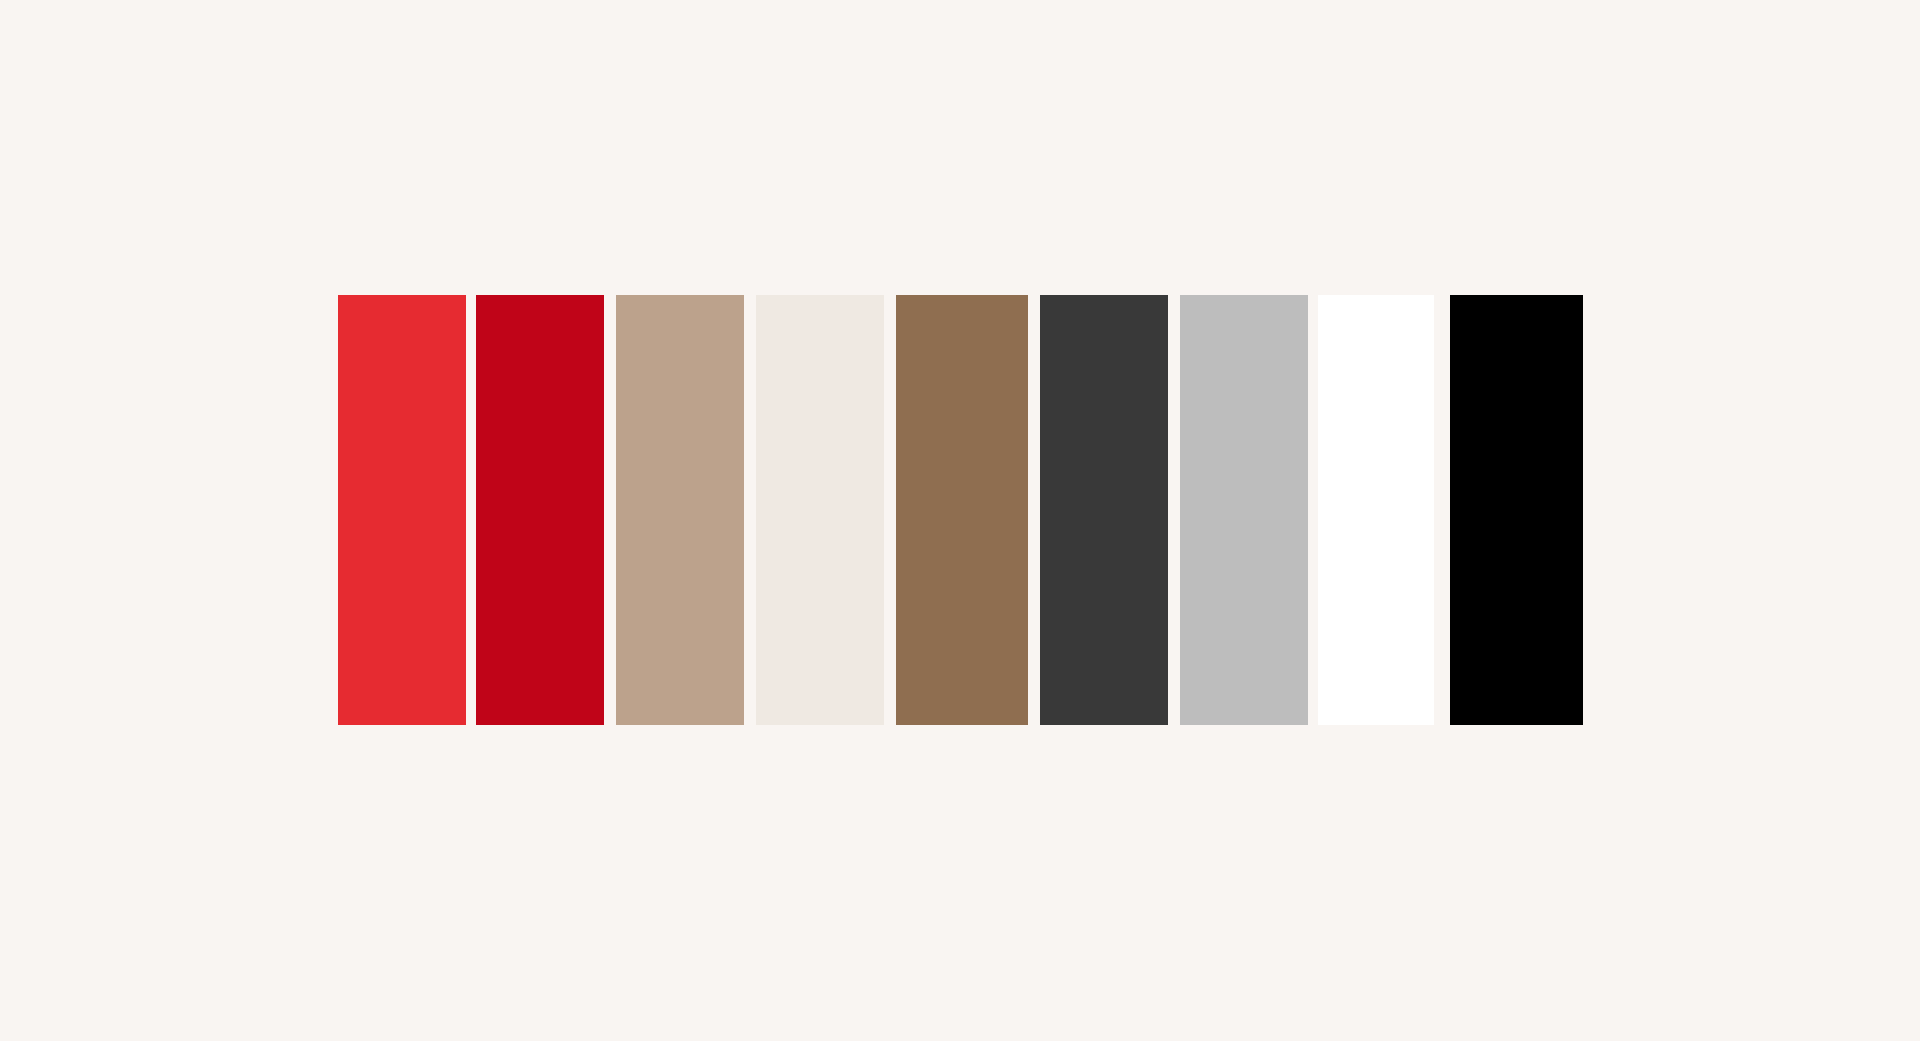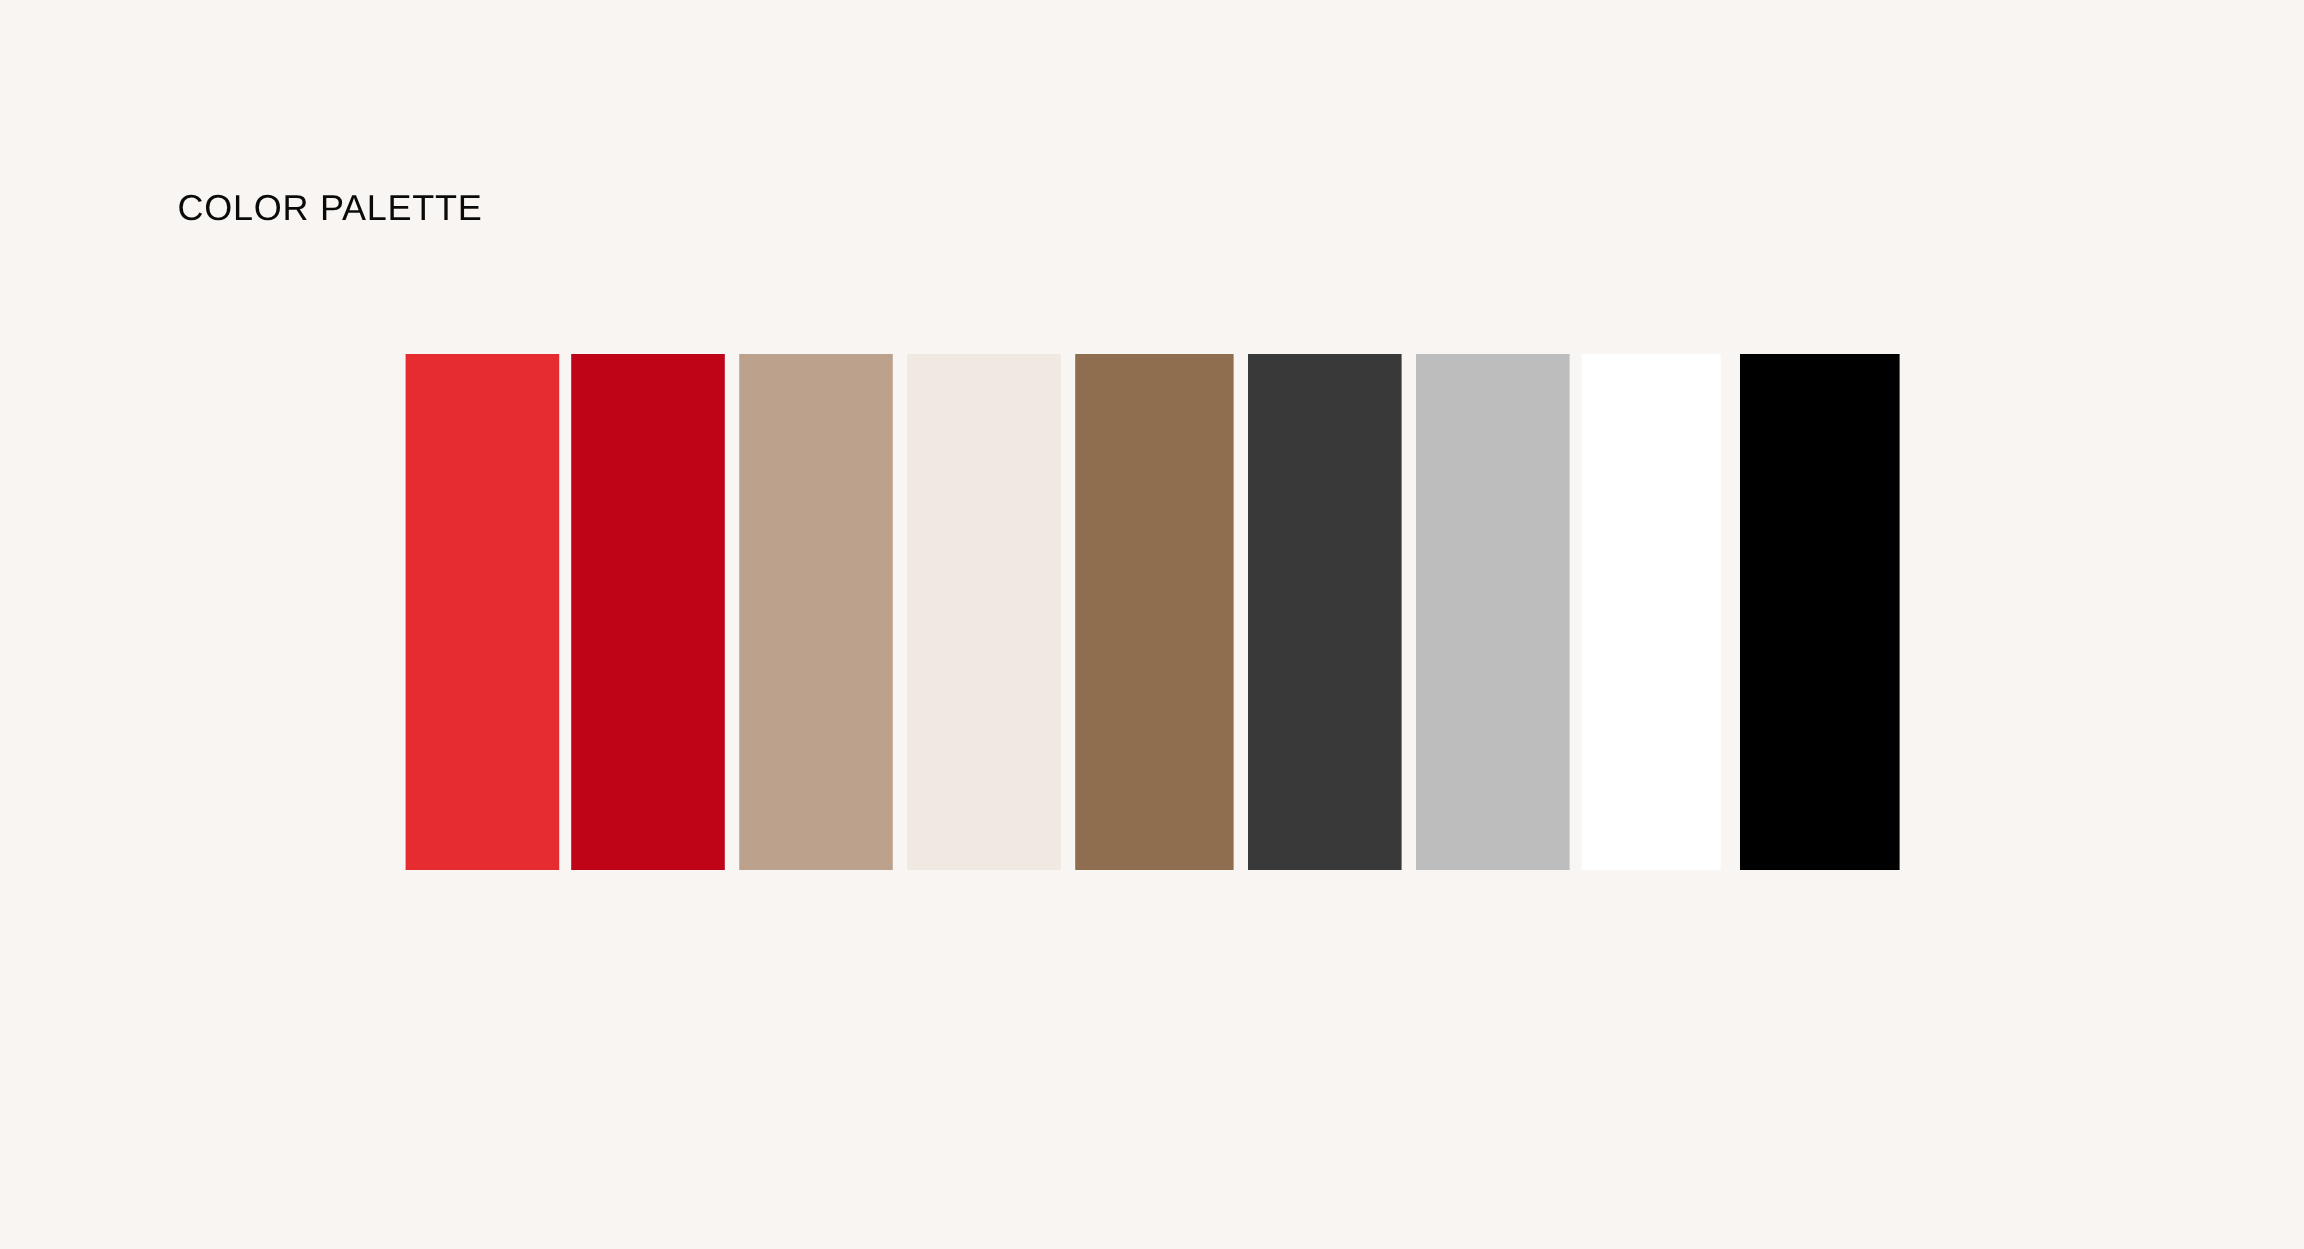--- a/index.html
+++ b/index.html
@@ -54,21 +54,20 @@
     flex: 0 0 auto;
     height: 430px;
     background: transparent;
   }
 </style>
 </head>
 <body style="background: rgb(249, 245, 242);">
 
 <div id="palette-board" style="background: rgb(249, 245, 242);">
 
-  <div id="palette-title" style="color: rgb(10, 10, 10);">COLOR PALETTE</div>
 
   <div id="swatch-strip">
       <div class="swatch" style="width: 128px; background: rgb(230, 43, 49);"></div>
       <div class="swatch-gap" style="width: 10px;"></div>
       <div class="swatch" style="width: 128px; background: rgb(192, 4, 24);"></div>
       <div class="swatch-gap" style="width: 12px;"></div>
       <div class="swatch" style="width: 128px; background: rgb(188, 162, 140);"></div>
       <div class="swatch-gap" style="width: 12px;"></div>
       <div class="swatch" style="width: 128px; background: rgb(239, 233, 226);"></div>
       <div class="swatch-gap" style="width: 12px;"></div>

